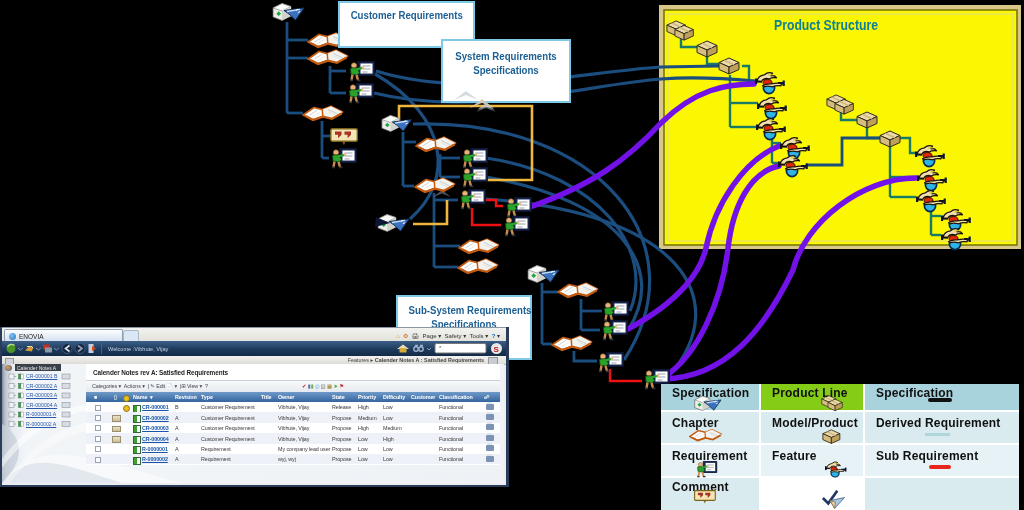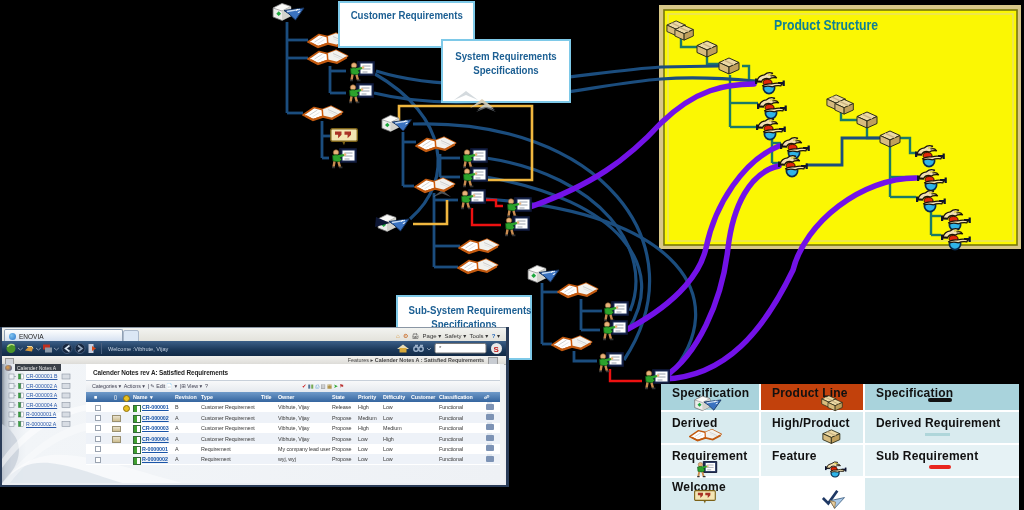--- a/index.html
+++ b/index.html
@@ -257,49 +257,49 @@
   <path d="M36,24 L46,17 L56,24 L46,20 Z" fill="#b8c2cc" opacity="0.5"></path>
 </svg>
 <div class="callout" style="left:396px;top:295px;width:132px;height:61px;">
   <div style="margin-top:7px;">Sub-System Requirements<br>Specifications</div>
 </div>
 
 <div id="legend">
   <div class="lgcell" style="left:0;top:0;width:98px;height:26px;background:#a9d3dc;">
     <div class="lglab">Specification</div>
   </div>
-  <div class="lgcell" style="left:100px;top:0;width:102px;height:26px;background:#c2410c;">
+  <div class="lgcell" style="left:100px;top:0;width:102px;height:26px;background:#84cc16;">
     <div class="lglab">Product Line</div>
   </div>
   <div class="lgcell" style="left:204px;top:0;width:154px;height:26px;background:#a9d3dc;">
     <div class="lglab">Specification</div>
     <div style="position:absolute;left:63px;top:14px;width:24px;height:4px;background:#111;border-radius:2px;"></div>
   </div>
   <div class="lgcell" style="left:0;top:28px;width:98px;height:31px;background:#d9ebef;">
-    <div class="lglab" style="top:4px;">Derived</div>
+    <div class="lglab" style="top:4px;">Chapter</div>
   </div>
   <div class="lgcell" style="left:100px;top:28px;width:102px;height:31px;background:#d9ebef;">
-    <div class="lglab" style="top:4px;">High/Product</div>
+    <div class="lglab" style="top:4px;">Model/Product</div>
   </div>
   <div class="lgcell" style="left:204px;top:28px;width:154px;height:31px;background:#d9ebef;">
     <div class="lglab" style="top:4px;">Derived Requirement</div>
     <div style="position:absolute;left:60px;top:21px;width:25px;height:2.5px;background:#afd6da;"></div>
   </div>
   <div class="lgcell" style="left:0;top:61px;width:98px;height:31px;background:#e6f2f5;">
     <div class="lglab" style="top:4px;">Requirement</div>
   </div>
   <div class="lgcell" style="left:204px;top:61px;width:154px;height:31px;background:#e6f2f5;">
     <div class="lglab" style="top:4px;">Sub Requirement</div>
     <div style="position:absolute;left:64px;top:20px;width:22px;height:4px;background:#e8251d;border-radius:2px;"></div>
   </div>
   <div class="lgcell" style="left:100px;top:61px;width:102px;height:31px;background:#e6f2f5;">
     <div class="lglab" style="top:4px;">Feature</div>
   </div>
   <div class="lgcell" style="left:0;top:94px;width:98px;height:32px;background:#d9ebef;">
-    <div class="lglab" style="top:2px;">Welcome</div>
+    <div class="lglab" style="top:2px;">Comment</div>
   </div>
   <div class="lgcell" style="left:204px;top:94px;width:154px;height:32px;background:#d9ebef;"></div>
   <svg class="abs" width="358" height="126" style="left:0;top:0;pointer-events:none">
     <g transform="translate(32,10) scale(0.85)">
         <use href="#spec"></use>
       </g>
     <g transform="translate(160,11) scale(0.78)">
         <use href="#pbox2"></use>
       </g>
     <g transform="translate(27,43) scale(0.8)">

